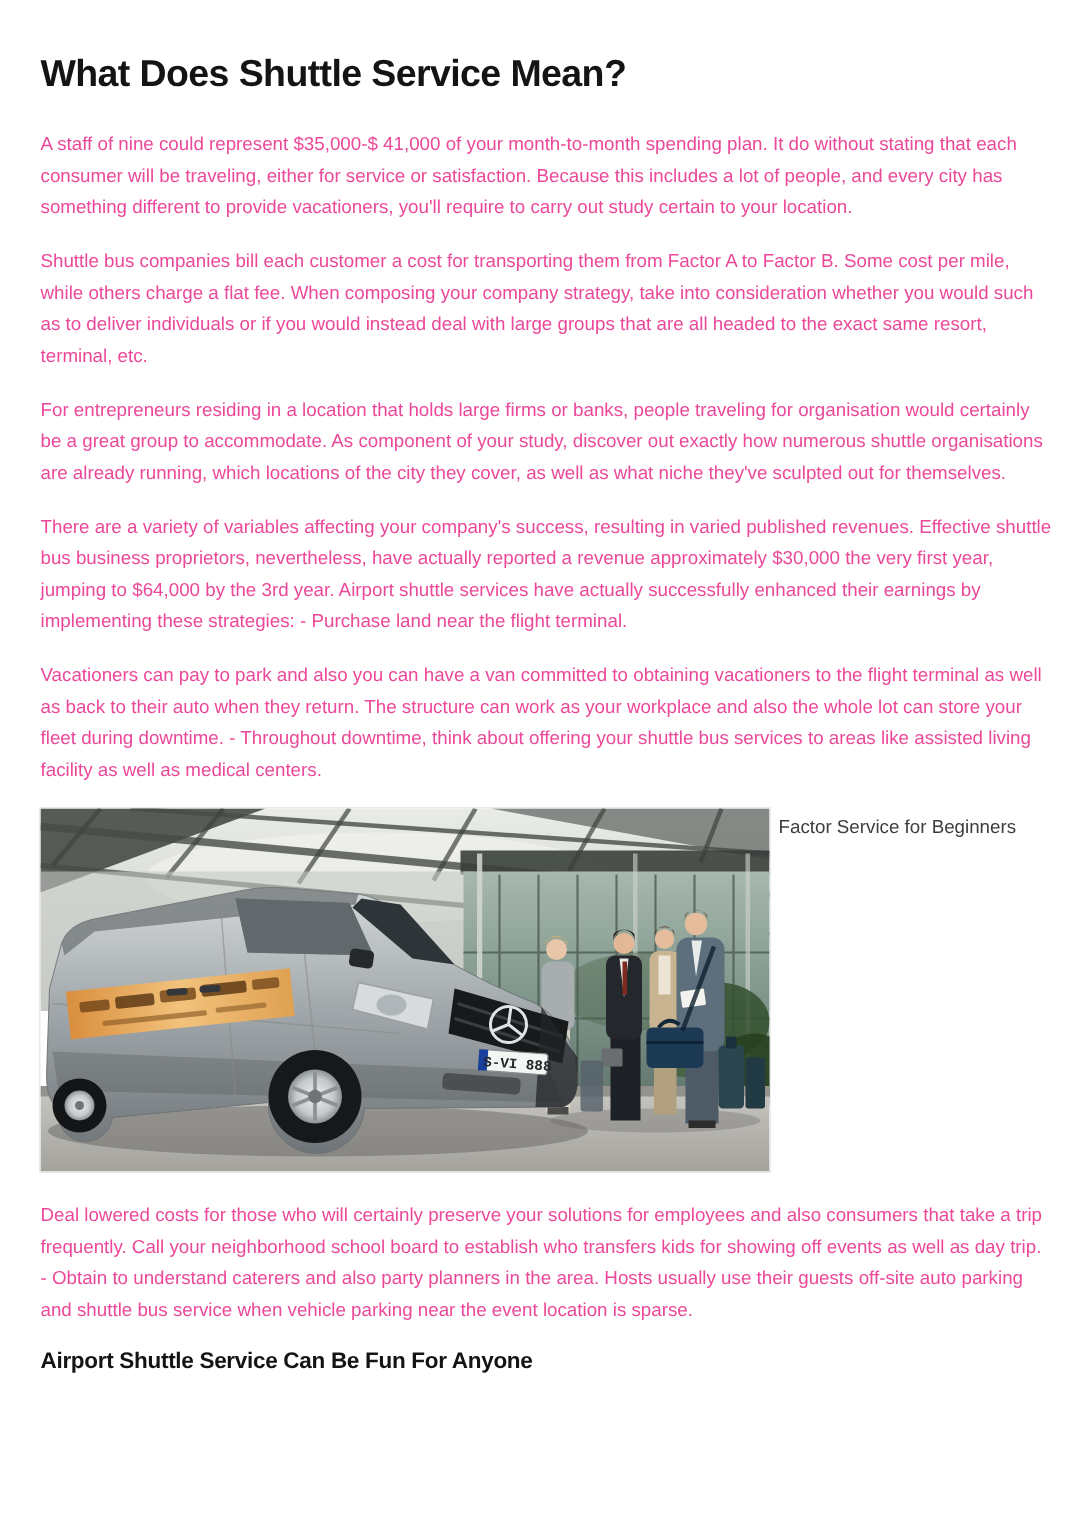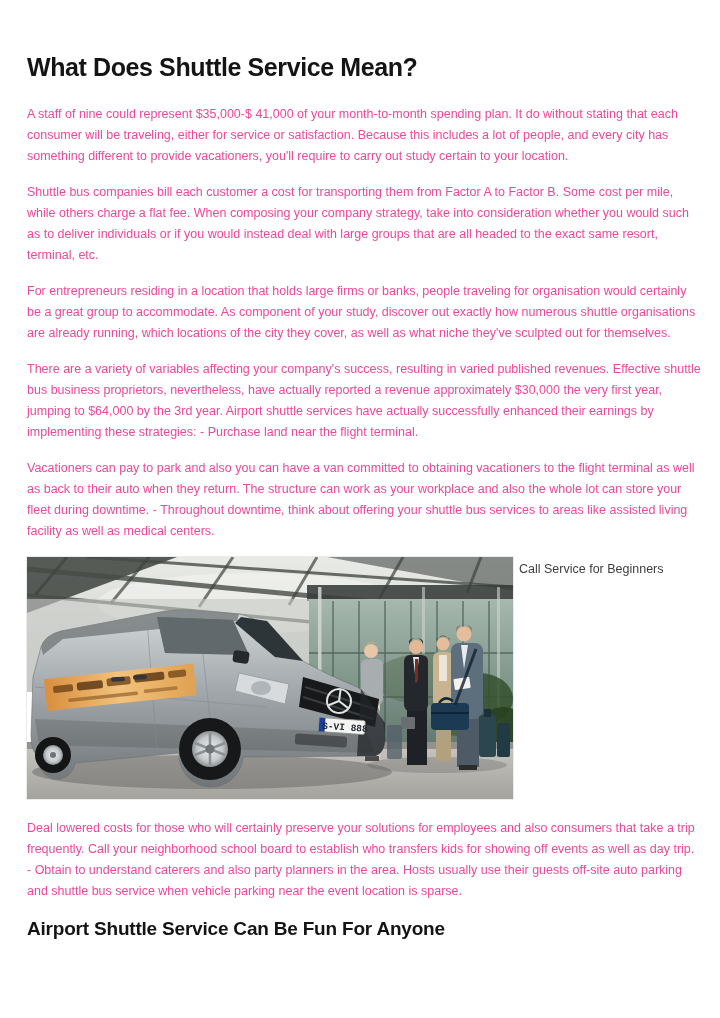--- a/index.html
+++ b/index.html
@@ -1,19 +1,19 @@
 <!DOCTYPE html>
 <html><head>
 <meta charset="utf-8">
 <style>
   html,body{margin:0;padding:0;background:#ffffff;}
   body{width:720px;height:1018px;overflow:hidden;font-family:"Liberation Sans",sans-serif;}
-  .page{padding:52px 19px 0 27px;width:674px;}
+  .page{padding:34px 19px 0 27px;width:674px;}
   h1.title{font-size:25px;line-height:1.25;letter-spacing:-0.4px;margin:0 0 21px 0;color:#141414;font-weight:700;}
-  h2.section{font-size:19px;line-height:1.25;letter-spacing:-0.2px;margin:9px 0 20px 0;color:#141414;font-weight:700;}
+  h2.section{font-size:15px;line-height:1.25;letter-spacing:-0.2px;margin:9px 0 20px 0;color:#141414;font-weight:700;}
   p.body{font-size:12.5px;line-height:21px;color:#ec4899;margin:0 0 15px 0;}
   figure.photo-row{display:flex;gap:6px;align-items:flex-start;margin:6px 0 19px 0;padding:0;}
   .photo-frame{width:486px;height:242px;flex:0 0 auto;outline:1px solid rgba(0,0,0,.08);}
   .photo-frame svg{display:block;}
   figcaption.caption{font-size:12.5px;line-height:19px;color:#3d3d3d;padding-top:3px;}
 </style>
 </head>
 <body>
 
 <div class="page">
@@ -231,21 +231,21 @@
             <g stroke="#8d9194" stroke-width="2.5">
               <line x1="183" y1="176" x2="183" y2="208"></line>
               <line x1="168" y1="186" x2="198" y2="198"></line>
               <line x1="168" y1="198" x2="198" y2="186"></line>
             </g>
             <circle cx="183" cy="192" r="4.5" fill="#6f7477"></circle>
           </g>
         </g>
       </svg>
     </div>
-    <figcaption class="caption">Call Service for Beginners</figcaption>
+    <figcaption class="caption">Factor Service for Beginners</figcaption>
   </figure>
 
   <p class="body">Deal lowered costs for those who will certainly preserve your solutions for employees and also consumers that take a trip frequently. Call your neighborhood school board to establish who transfers kids for showing off events as well as day trip. - Obtain to understand caterers and also party planners in the area. Hosts usually use their guests off-site auto parking and shuttle bus service when vehicle parking near the event location is sparse.</p>
 
   <h2 class="section">Airport Shuttle Service Can Be Fun For Anyone</h2>
 
 
 </div>
 
 </body></html>

